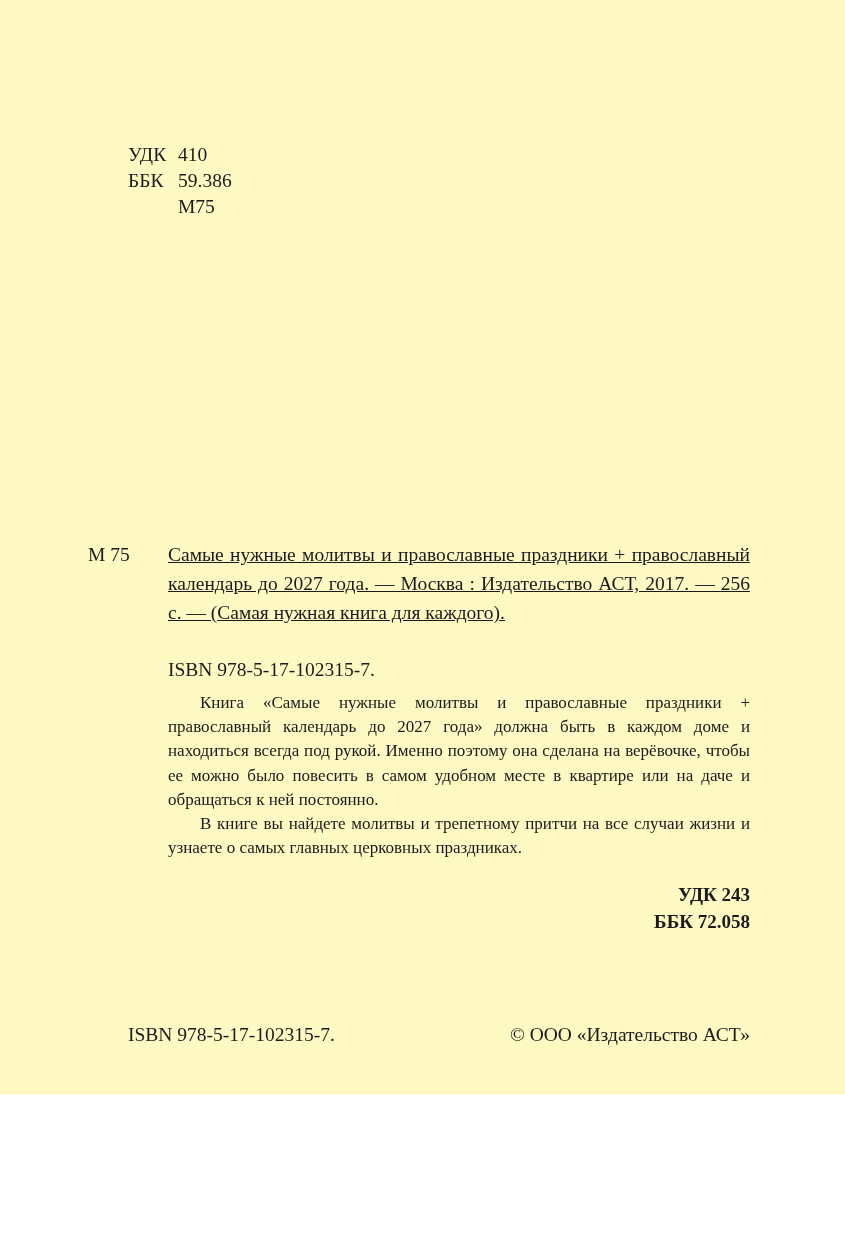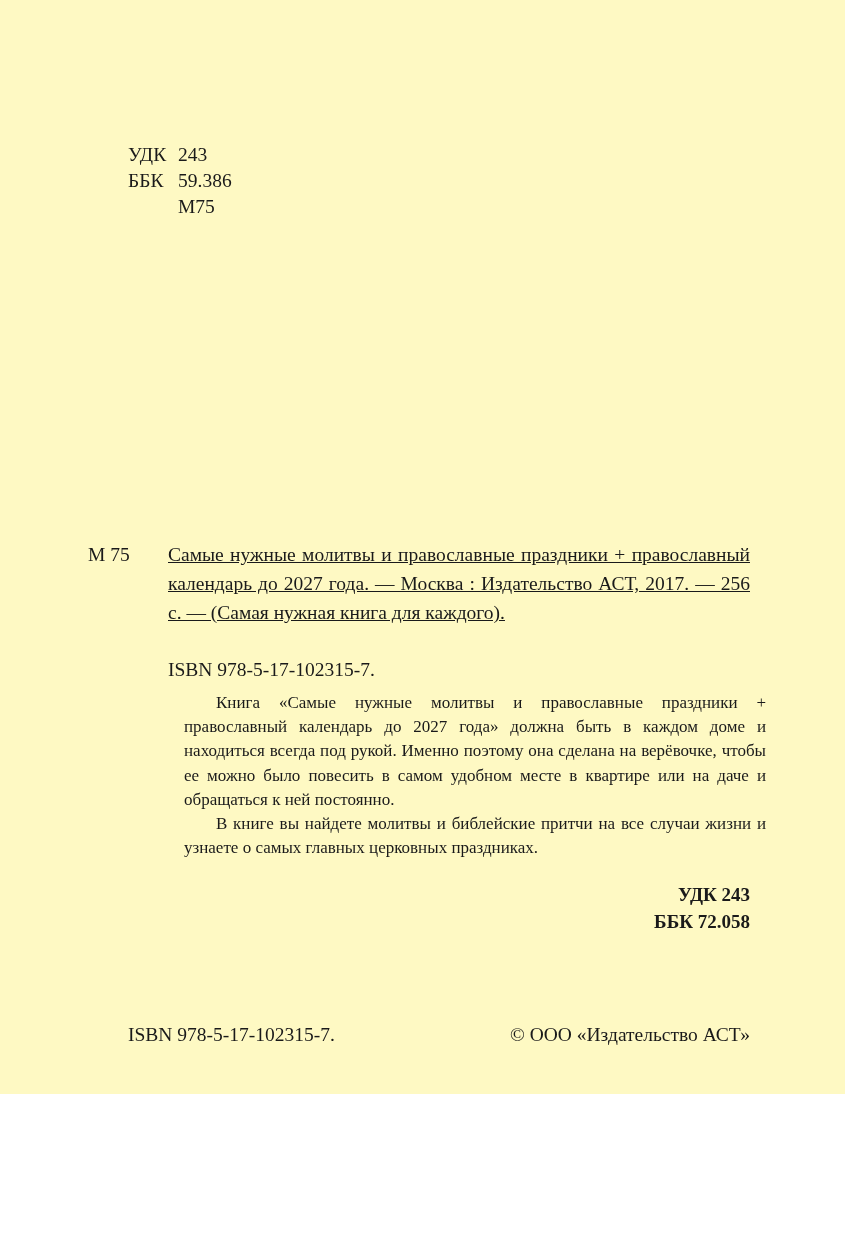--- a/index.html
+++ b/index.html
@@ -69,21 +69,21 @@
     left: 168px;
     top: 655px;
     font-size: 19.5px;
     line-height: 29px;
     white-space: nowrap;
   }
 
   
   .annotation {
     position: absolute;
-    left: 184px;
+    left: 168px;
     top: 691px;
     width: 582px;
     font-size: 17px;
     line-height: 24.2px;
     text-align: justify;
     text-justify: inter-word;
     box-sizing: border-box;
     hyphens: manual;
   }
   .annotation p {
@@ -121,41 +121,41 @@
   .page-footer .foot-right { flex: 0 0 auto; font-family: Liberation Serif, serif; }
 </style>
 </head>
 <body>
 
 <div class="page">
 
   <div class="class-header">
     <div class="class-row">
       <span class="class-label">УДК</span>
-      <span class="class-value">243</span>
+      <span class="class-value">410</span>
     </div>
     <div class="class-row">
       <span class="class-label">ББК</span>
       <span class="class-value">59.386</span>
     </div>
     <div class="class-row">
       <span class="class-label"></span>
       <span class="class-value">М75</span>
     </div>
   </div>
 
   <div class="biblio">
     <span class="sigla">М 75</span><span>Самые нужные молитвы и православные праздники + православный календарь до 2027 года. — Москва : Издательство АСТ, 2017. — 256 с. — (Самая нужная книга для каждого).</span>
   </div>
 
   <div class="isbn-inner">ISBN 978-5-17-102315-7.</div>
 
   <div class="annotation">
     <p>Книга «Самые нужные молитвы и православные праздники + православный календарь до 2027 года» должна быть в каждом доме и находиться всегда под рукой. Именно поэтому она сделана на верёвочке, чтобы ее можно было повесить в самом удобном месте в квартире или на даче и обращаться к ней постоянно.</p>
-    <p>В книге вы найдете молитвы и библейские притчи на все случаи жизни и узнаете о самых главных церковных праздниках.</p>
+    <p>В книге вы найдете молитвы и трепетному притчи на все случаи жизни и узнаете о самых главных церковных праздниках.</p>
   </div>
 
   <div class="class-footer">
     <div>УДК 243</div>
     <div>ББК 72.058</div>
   </div>
 
   <div class="page-footer">
     <div class="foot-left">ISBN 978-5-17-102315-7.</div>
     <div class="foot-right">© ООО «Издательство АСТ»</div>

